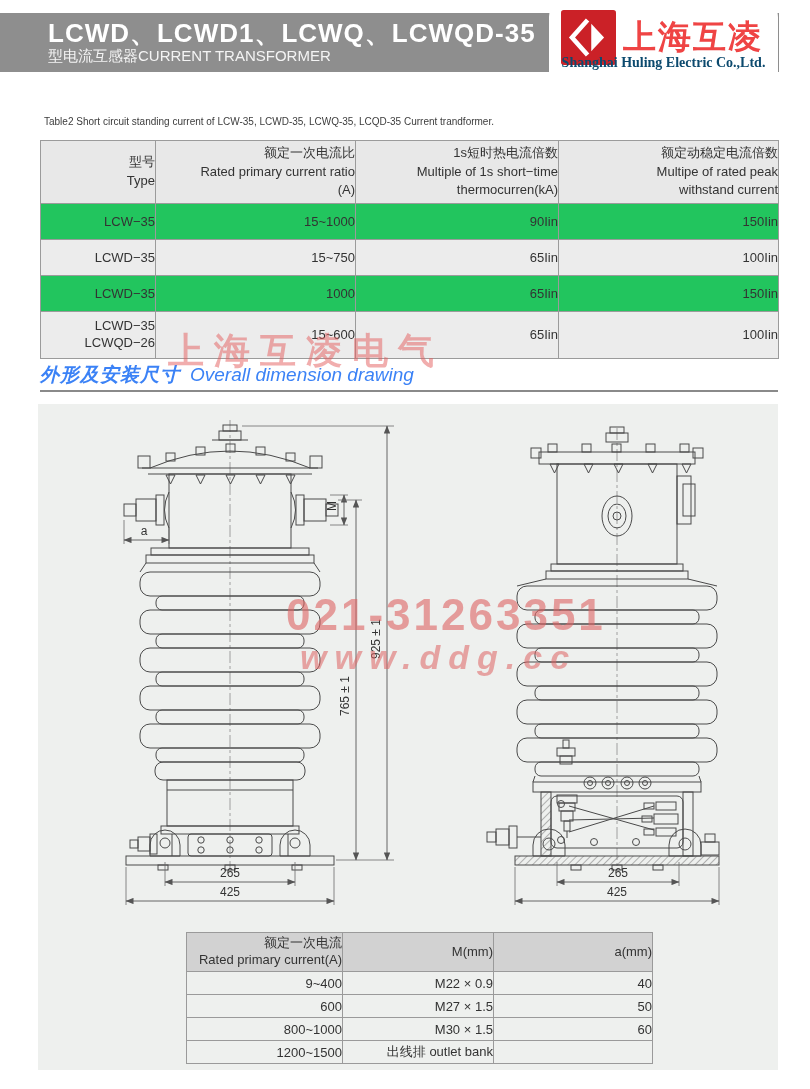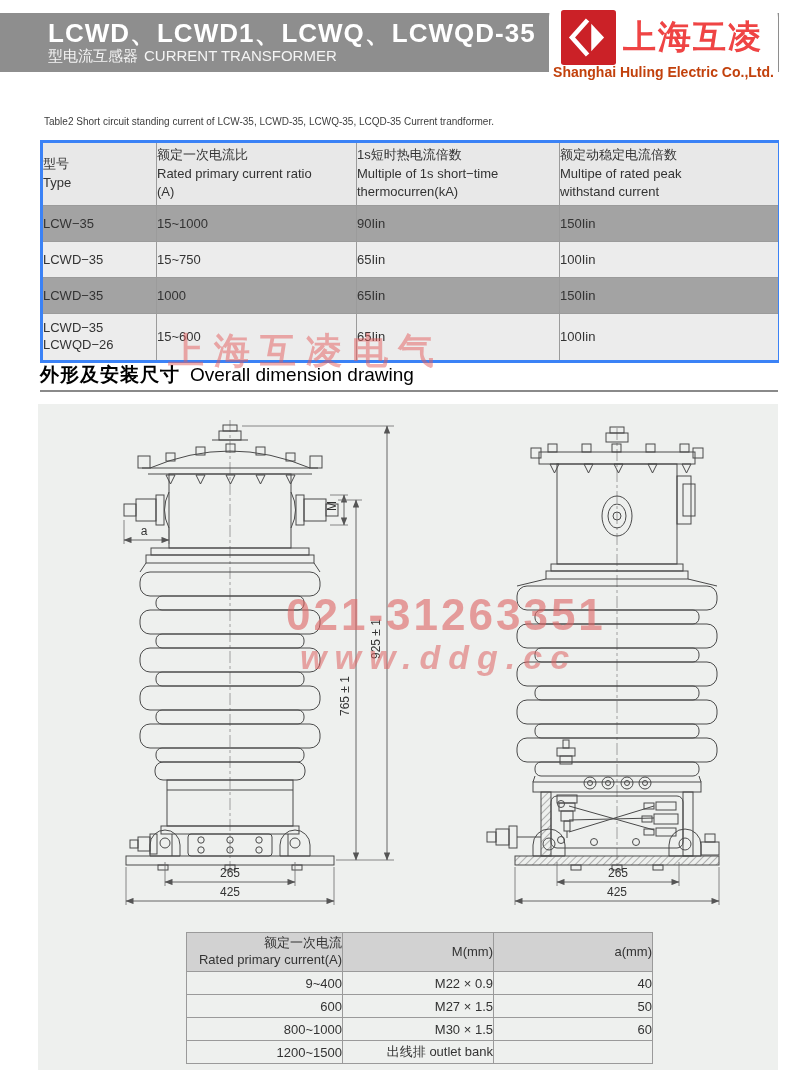--- a/index.html
+++ b/index.html
@@ -4,49 +4,49 @@
 <style>
   html,body{margin:0;padding:0;background:#fff;}
   .page{position:relative;width:779px;height:1089px;background:#fff;overflow:hidden;
         font-family:"Liberation Sans","DejaVu Sans",sans-serif;}
 
   
   .band{position:absolute;left:0;top:13px;width:810px;height:59px;background:#8e8e8e;}
   .band-title{position:absolute;left:48px;top:16px;font-size:26px;font-weight:bold;color:#fff;
               letter-spacing:1px;white-space:nowrap;z-index:2;}
   .band-sub{position:absolute;left:48px;top:47px;font-size:15px;color:#f4f4f4;white-space:nowrap;z-index:2;}
-  .band-sub .en{margin-left:6px;}
+  .band-sub .en{margin-left:0;}
   .logo-panel{position:absolute;left:549px;top:3px;width:229px;height:84px;background:#fff;
               border-radius:14px;z-index:3;}
   .logo-mark{position:absolute;left:12px;top:7px;width:55px;height:55px;}
   .logo-cn{position:absolute;left:74px;top:12px;font-size:33px;font-weight:bold;color:#ef4444;
            letter-spacing:2px;white-space:nowrap;}
-  .logo-en{position:absolute;left:4px;top:61px;width:221px;text-align:center;font-size:14px;
-           font-weight:bold;color:#c2410c;white-space:nowrap;}
+  .logo-en{position:absolute;left:4px;top:52px;width:221px;text-align:center;font-size:14px;
+           font-weight:bold;color:#0c4a6e;white-space:nowrap;font-family:Liberation Serif, serif;}
 
   
   .tbl-caption{position:absolute;left:44px;top:116px;font-size:10px;color:#3c3c3c;white-space:nowrap;}
   table.t2{position:absolute;left:40px;top:140px;width:738px;border-collapse:collapse;
-           table-layout:fixed;text-align:left;font-size:13px;color:#333;border:3px solid #3b82f6;}
+           table-layout:fixed;text-align:right;font-size:13px;color:#333;border:1px solid #3b82f6;}
   .t2 th,.t2 td{border:1px solid #9b9b9b;padding:0;}
   .t2 thead th{background:#e8e8e8;font-weight:normal;height:62px;line-height:1.45;}
-  .t2 td{height:35px;background:#a3a3a3;}
+  .t2 td{height:35px;background:#22c55e;}
   .t2 tr.alt td{background:#ececec;}
   .t2 tr.tall td{height:46px;line-height:1.3;}
 
   
   .wm1{position:absolute;left:168px;top:327px;font-size:36px;font-weight:bold;letter-spacing:10px;
        color:rgba(228,92,92,0.5);white-space:nowrap;z-index:6;}
   .wm2{position:absolute;left:248px;top:186px;font-size:44px;font-weight:bold;letter-spacing:3px;
        color:rgba(222,98,98,0.6);white-space:nowrap;z-index:6;}
   .wm3{position:absolute;left:262px;top:234px;font-size:34px;font-weight:bold;letter-spacing:8px;
        color:rgba(222,98,98,0.55);white-space:nowrap;z-index:6;font-style:italic;}
 
   
-  .sec{position:absolute;left:40px;top:362px;color:#000000;white-space:nowrap;}
+  .sec{position:absolute;left:40px;top:362px;color:#3b82f6;white-space:nowrap;font-style:italic;}
   .sec .cn{font-size:19px;font-weight:bold;letter-spacing:1px;}
   .sec .en{font-size:19px;margin-left:10px;}
   .sec-line{position:absolute;left:40px;top:390px;width:738px;height:2px;background:#8a8a8a;}
 
   
   .dbox{position:absolute;left:38px;top:404px;width:740px;height:666px;background:#eef0ee;}
   .draw-svg{position:absolute;left:0;top:0;}
   .ol{fill:none;stroke:#4a4a4a;stroke-width:1;}
   .cl{stroke:#8a8a8a;stroke-width:0.8;stroke-dasharray:12 3 3 3;fill:none;}
   .ext{stroke:#6a6a6a;stroke-width:0.8;}

